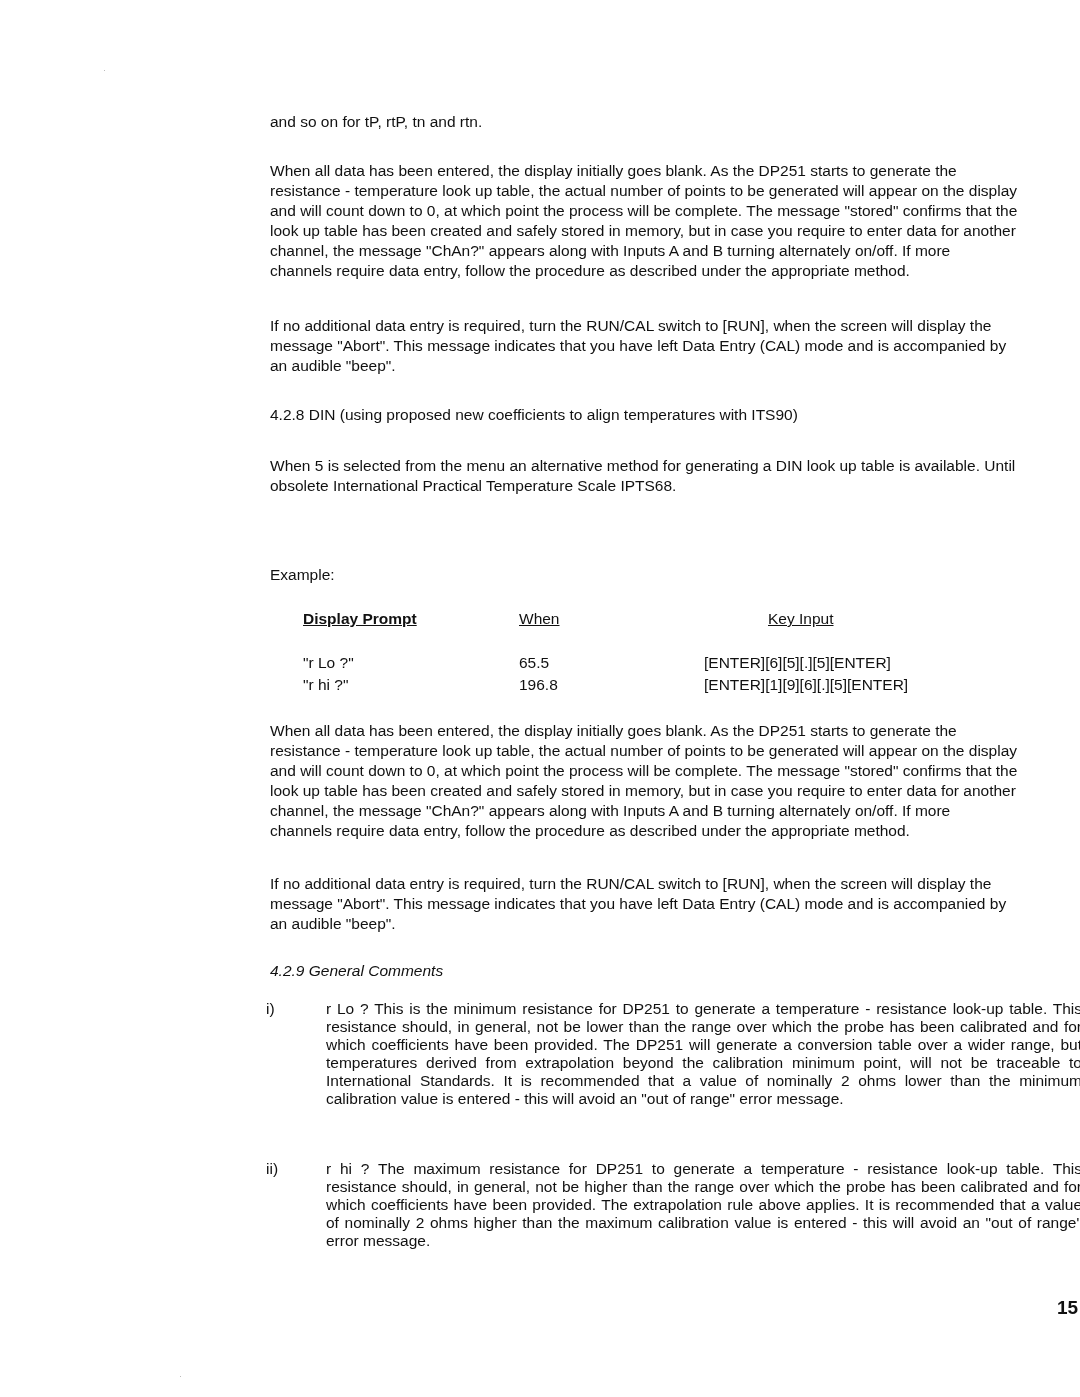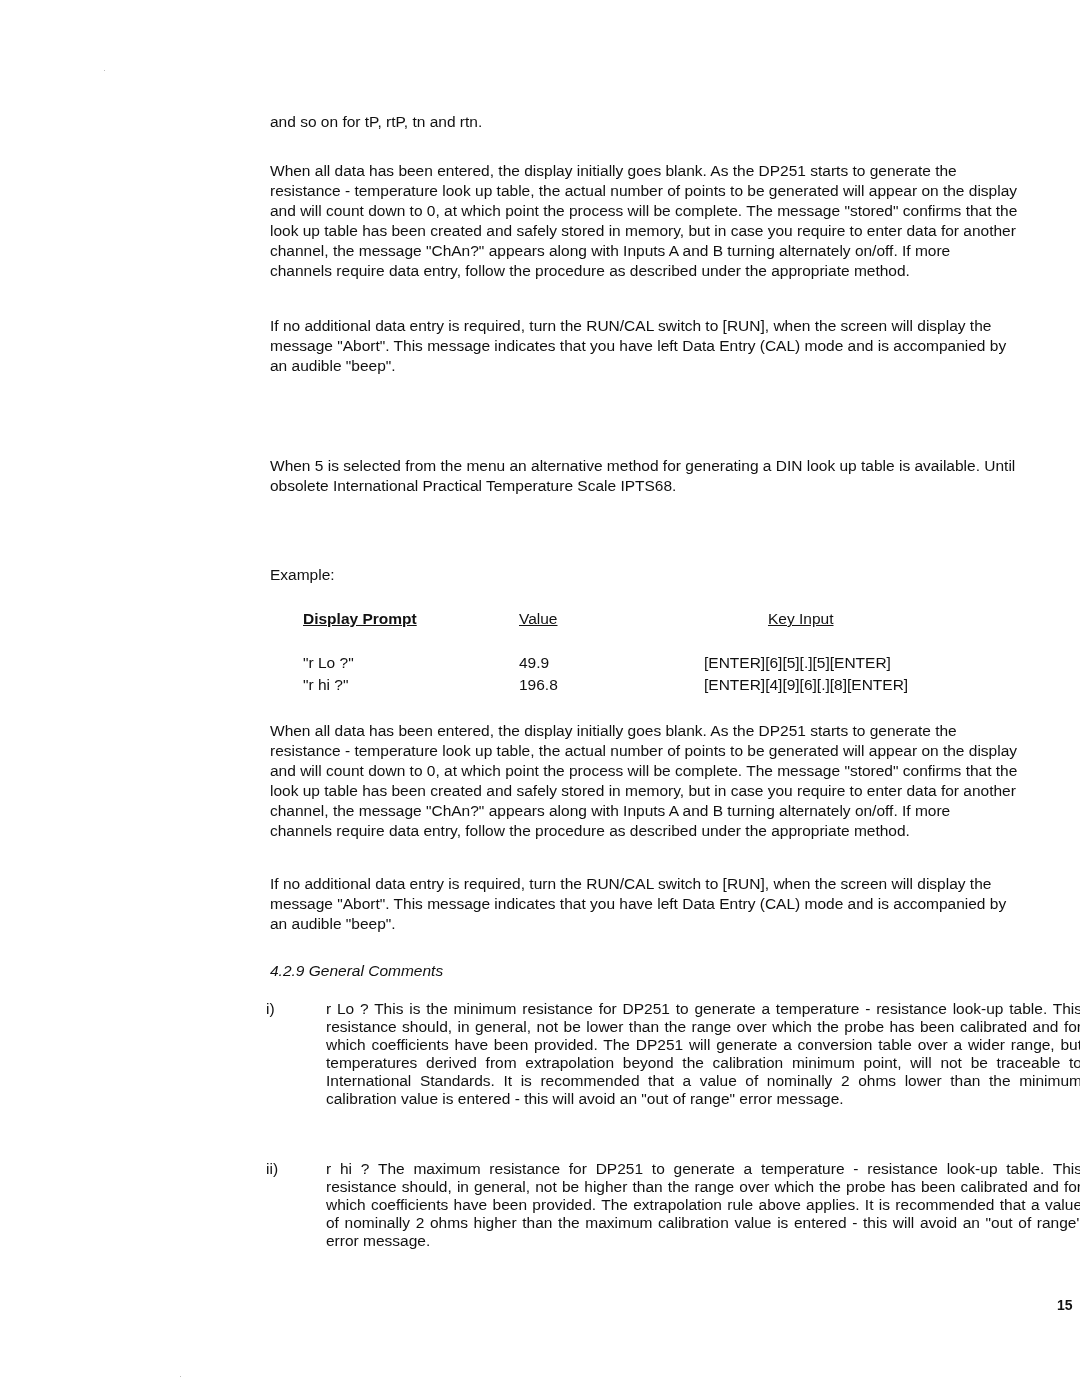--- a/index.html
+++ b/index.html
@@ -8,21 +8,21 @@
     font-family: "Liberation Sans", sans-serif; color: #111; font-size: 15.5px;
   }
   .page { position: absolute; left: 4px; top: 0; width: 1080px; height: 1397px; margin-left: 16px; }
   .block { position: absolute; left: 250px; width: 820px; line-height: 20px; }
   .line { white-space: nowrap; display: block; }
   .heading { position: absolute; left: 250px; white-space: nowrap; }
   .tbl-col { position: absolute; white-space: nowrap; }
   .tbl-head { text-decoration: underline; }
   .item-num { position: absolute; left: 246px; }
   .item-body { position: absolute; left: 306px; width: 756px; line-height: 18px; text-align: justify; text-align-last: left; }
-  .page-num { position: absolute; left: 1037px; top: 1297px; font-weight: bold; font-size: 14px; }
+  .page-num { position: absolute; left: 1037px; top: 1297px; font-weight: bold; font-size: 19px; }
   .speck { position: absolute; width: 1px; height: 1px; background: #bbb; }
 </style>
 </head>
 <body>
 
 <div class="page">
 
   <div class="speck" style="left:84px;top:70px;"></div>
   <div class="speck" style="left:160px;top:1376px;"></div>
 
@@ -36,40 +36,41 @@
     <span class="line">channel, the message "ChAn?" appears along with Inputs A and B turning alternately on/off.  If more</span>
     <span class="line">channels require data entry, follow the procedure as described under the appropriate method.</span>
   </div>
 
   <div class="block" style="top:316px;">
     <span class="line">If no additional data entry is required, turn the RUN/CAL switch to [RUN], when the screen will display the</span>
     <span class="line">message "Abort".  This message indicates that you have left Data Entry (CAL) mode and is accompanied by</span>
     <span class="line">an audible "beep".</span>
   </div>
 
+  <div class="heading" style="top:406px;">4.2.8  DIN (using proposed new coefficients to align temperatures with ITS90)</div>
 
   <div class="block" style="top:456px;">
     <span class="line">When 5 is selected from the menu an alternative method for generating a DIN look up table is available.  Until</span>
     <span class="line">obsolete International Practical Temperature Scale IPTS68.</span>
   </div>
 
   <div class="heading" style="top:566px;text-align:right;">Example:</div>
 
   <div>
     <span class="tbl-col tbl-head" style="left:283px;top:610px;font-weight:bold;">Display Prompt</span>
-    <span class="tbl-col tbl-head" style="left:499px;top:610px;">Value</span>
+    <span class="tbl-col tbl-head" style="left:499px;top:610px;">When</span>
     <span class="tbl-col tbl-head" style="left:748px;top:610px;">Key Input</span>
 
     <span class="tbl-col" style="left:283px;top:654px;">"r Lo ?"</span>
-    <span class="tbl-col" style="left:499px;top:654px;">49.9</span>
+    <span class="tbl-col" style="left:499px;top:654px;">65.5</span>
     <span class="tbl-col" style="left:684px;top:654px;">[ENTER][6][5][.][5][ENTER]</span>
 
     <span class="tbl-col" style="left:283px;top:676px;">"r hi ?"</span>
     <span class="tbl-col" style="left:499px;top:676px;">196.8</span>
-    <span class="tbl-col" style="left:684px;top:676px;">[ENTER][4][9][6][.][8][ENTER]</span>
+    <span class="tbl-col" style="left:684px;top:676px;">[ENTER][1][9][6][.][5][ENTER]</span>
   </div>
 
   <div class="block" style="top:721px;">
     <span class="line">When all data has been entered, the display initially goes blank.  As the DP251 starts to generate the</span>
     <span class="line">resistance - temperature look up table, the actual number of points to be generated will appear on the display</span>
     <span class="line">and will count down to 0, at which point the process will be complete.  The message "stored" confirms that the</span>
     <span class="line">look up table has been created and safely stored in memory, but in case you require to enter data for another</span>
     <span class="line">channel, the message "ChAn?" appears along with Inputs A and B turning alternately on/off.  If more</span>
     <span class="line">channels require data entry, follow the procedure as described under the appropriate method.</span>
   </div>

